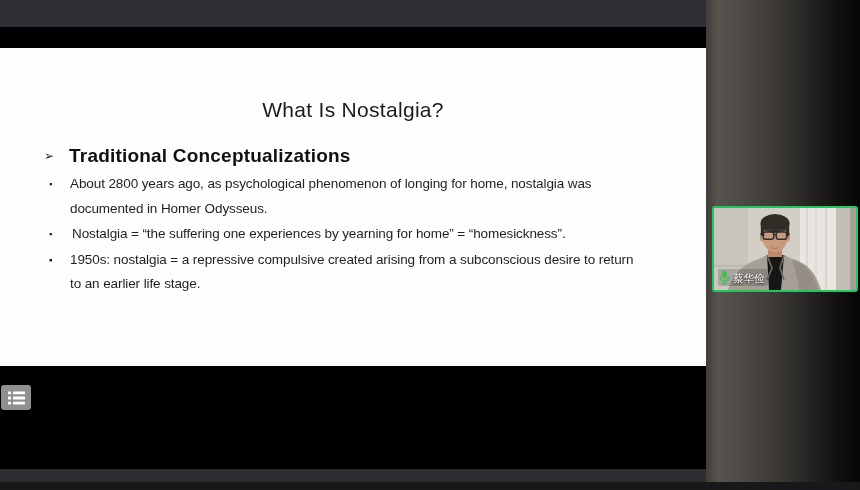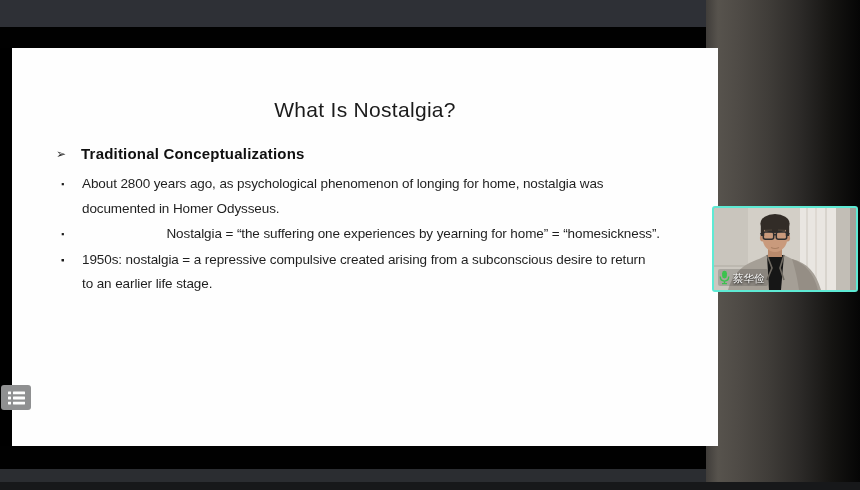--- a/index.html
+++ b/index.html
@@ -13,45 +13,45 @@
   .bar-top-black{left:0;top:27px;width:706px;height:21px;background:#010101;}
   .bar-bottom-black{left:0;top:446px;width:706px;height:23px;background:#010101;}
   .bar-bottom-gray{left:0;top:469px;width:706px;height:13px;background:#2b2d31;}
   .bar-bottom-dark{left:0;top:482px;width:860px;height:8px;background:#17181a;}
   
   .stage{
     left:706px;top:0;width:154px;height:482px;
     background:linear-gradient(90deg,#403d3a 0px,#57534d 12px,#4f4b46 32px,#403d39 62px,#2b2927 96px,#151412 126px,#050505 154px);
   }
   
-  .slide{left:12px;top:48px;width:706px;height:398px;background:#fefefe;}
+  .slide{left:0;top:48px;width:706px;height:318px;background:#fefefe;}
   .slide-title{
     position:absolute;top:50px;left:0;width:100%;text-align:center;
     font-size:21px;color:#1b1b1b;letter-spacing:0.3px;
   }
   .section{position:absolute;top:97px;left:44px;display:flex;align-items:center;}
   .section-marker{font-size:12px;color:#2a2a2a;margin-right:15px;}
-  .section-heading{font-size:15px;font-weight:bold;color:#101010;letter-spacing:0.2px;}
+  .section-heading{font-size:19px;font-weight:bold;color:#101010;letter-spacing:0.2px;}
   .bullets{position:absolute;top:124px;left:48px;width:600px;}
   .bullet{
     position:relative;padding-left:22px;font-size:13.5px;line-height:24.5px;
     color:#1f1f1f;letter-spacing:-0.1px;margin-bottom:1px;
   }
   .bullet .marker{position:absolute;left:1px;top:0;font-size:9px;line-height:24.5px;color:#1a1a1a;}
-  .bullet .subtext{padding-left:2px;text-align:right;}
+  .bullet .subtext{padding-left:2px;}
   
   .thumb-btn{
     left:1px;top:385px;width:30px;height:25px;background:#8f9091;border:none;
     border-radius:3px;display:flex;align-items:center;justify-content:center;
     padding:0;cursor:pointer;
   }
   
   .video-tile{
     left:712px;top:206px;width:146px;height:86px;box-sizing:border-box;
-    border:2px solid #5eead4;border-radius:3px;overflow:hidden;background:#1a1a18;
+    border:2px solid #22c55e;border-radius:3px;overflow:hidden;background:#1a1a18;
     box-shadow:inset 0 0 0 1px rgba(0,0,0,0.55);
   }
   .video-tile .scene{position:absolute;left:0;top:0;width:100%;height:100%;}
   .name-tag{
     position:absolute;left:4px;bottom:4px;display:flex;align-items:center;gap:3px;
     background:rgba(15,15,15,0.18);padding:1px 3px 1px 1px;border-radius:2px;
   }
   .name-text{color:#fff;font-size:10.5px;line-height:12px;text-shadow:0 1px 2px rgba(0,0,0,0.9);}
 </style>
 </head>

